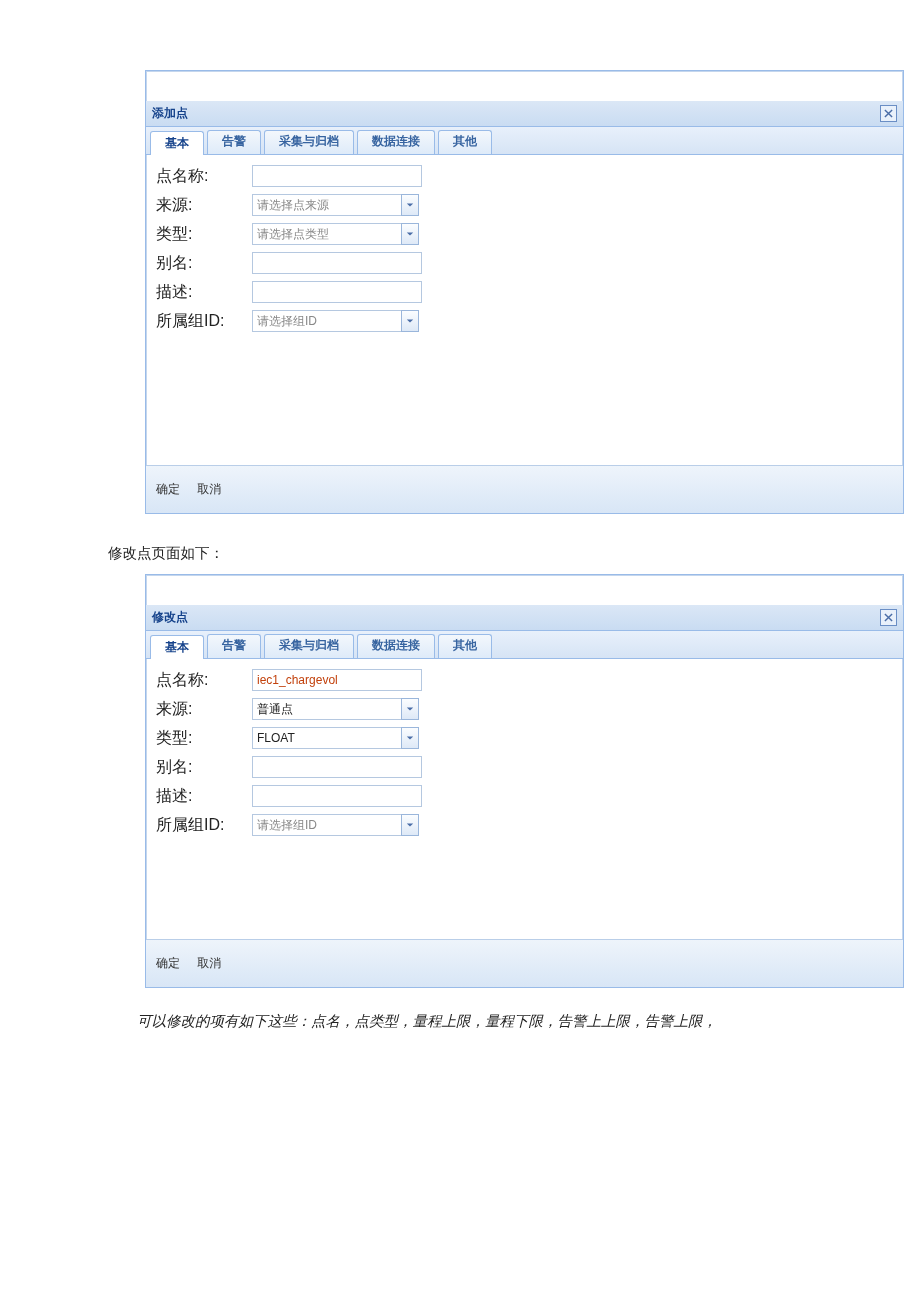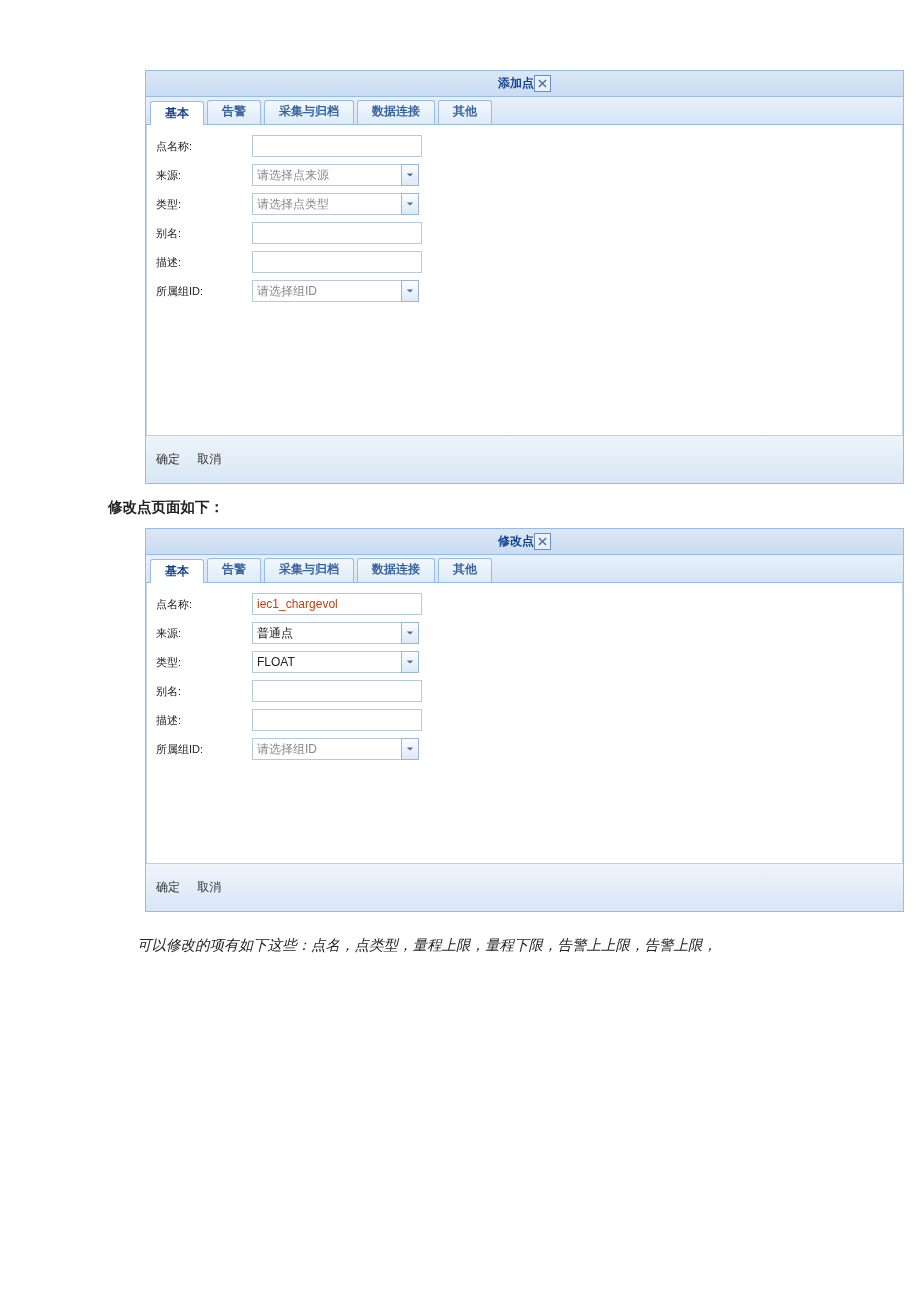--- a/index.html
+++ b/index.html
@@ -18,22 +18,23 @@
     margin: 0 16px 0 145px;
     border: 1px solid #99bbe8;
     background: #fff;
     box-shadow: 0 0 0 1px #c4d6ed inset;
   }
   .dialog-title {
     background: linear-gradient(#dbe7f6, #c9dcf2);
     border-bottom: 1px solid #99bbe8;
     display: flex;
     align-items: center;
-    justify-content: center;
+    justify-content: space-between;
     padding: 4px 6px;
+    margin-top: 30px;
   }
   .dialog-title span.title-text {
     color: #15428b;
     font-weight: bold;
     font-size: 12px;
   }
   .close-box {
     width: 15px;
     height: 15px;
     border: 1px solid #6a8ec5;
@@ -74,21 +75,21 @@
     min-height: 300px;
     padding: 10px 10px 0 10px;
   }
   .row {
     display: flex;
     align-items: center;
     margin-bottom: 7px;
   }
   .label {
     width: 96px;
-    font-size: 11px;
+    font-size: 16px;
     color: #222;
   }
   .field {
     position: relative;
     border-radius: 7px;
   }
   .text-input {
     width: 160px;
     height: 20px;
     border: 1px solid #b5c8e0;
@@ -135,21 +136,21 @@
   .prose {
     margin: 18px 16px 0 145px;
     font-size: 14.5px;
     line-height: 2.1;
     color: #222;
     font-family: "SimSun", serif;
   }
   .prose .red { color: #c00000; }
   .prose p { margin: 0 0 6px 0; }
   .prose.outdent { margin-left: 108px; }
-  .prose.tight { margin-top: 8px; font-weight: bold; }
+  .prose.tight { margin-top: 24px; }
 </style>
 </head>
 <body>
 
 <div class="page">
 
   <div class="dialog">
     <div class="dialog-title">
       <span class="title-text">添加点</span>
       <span class="close-box">

